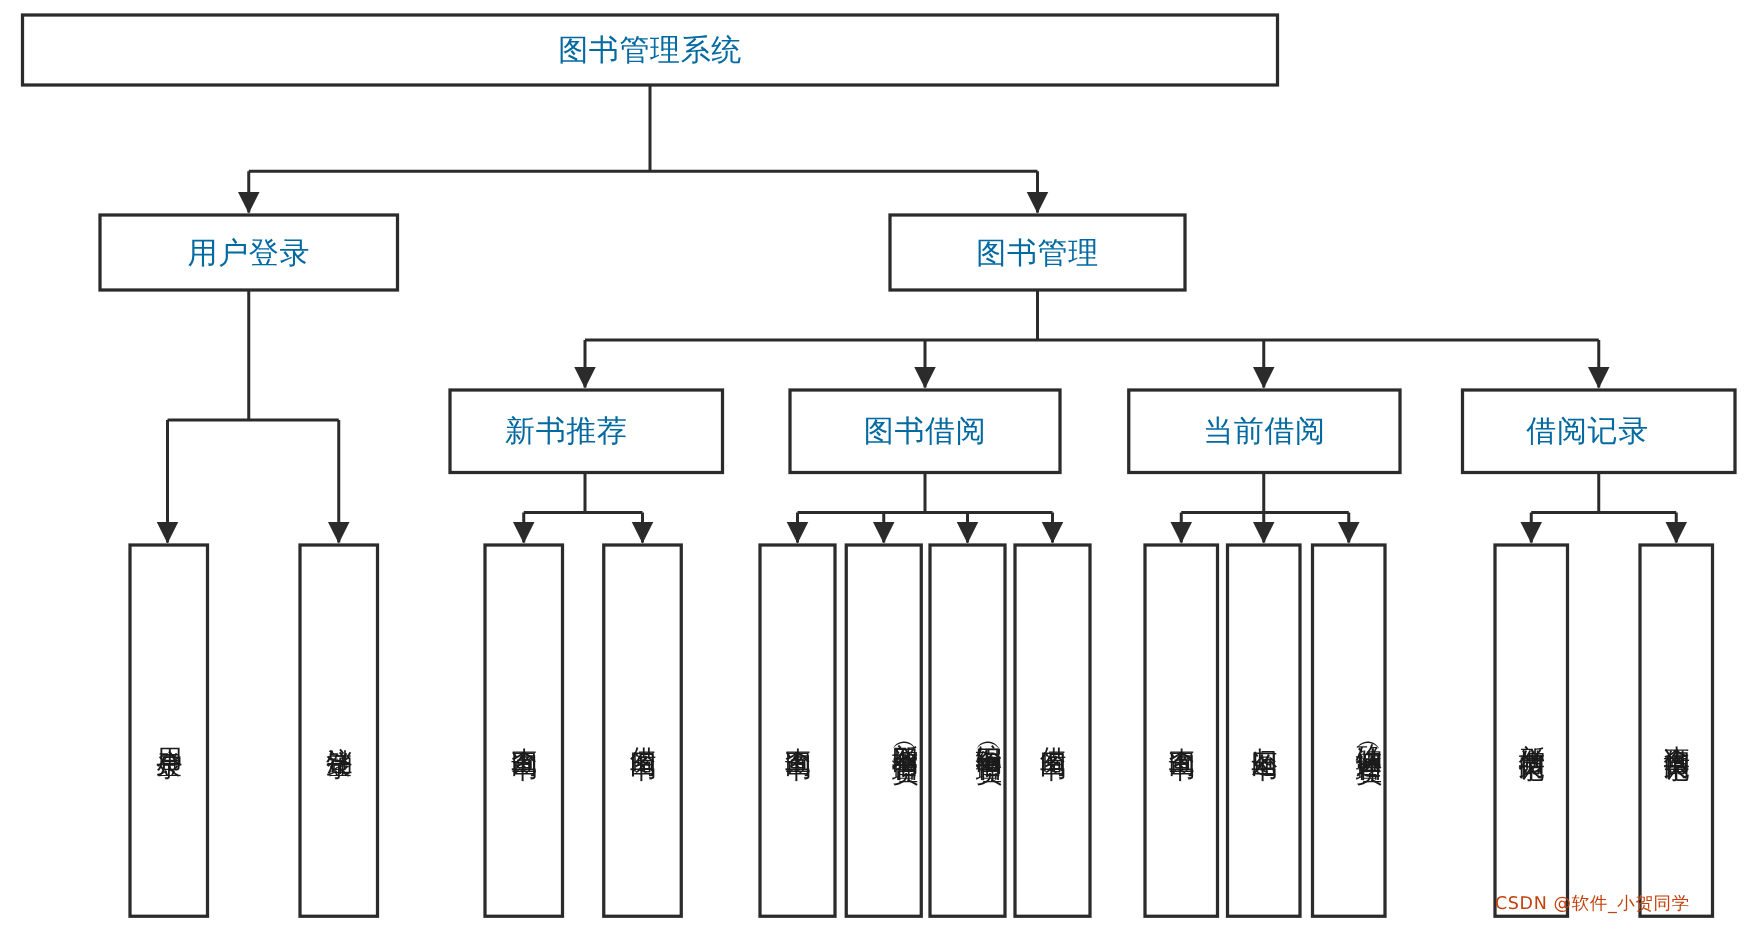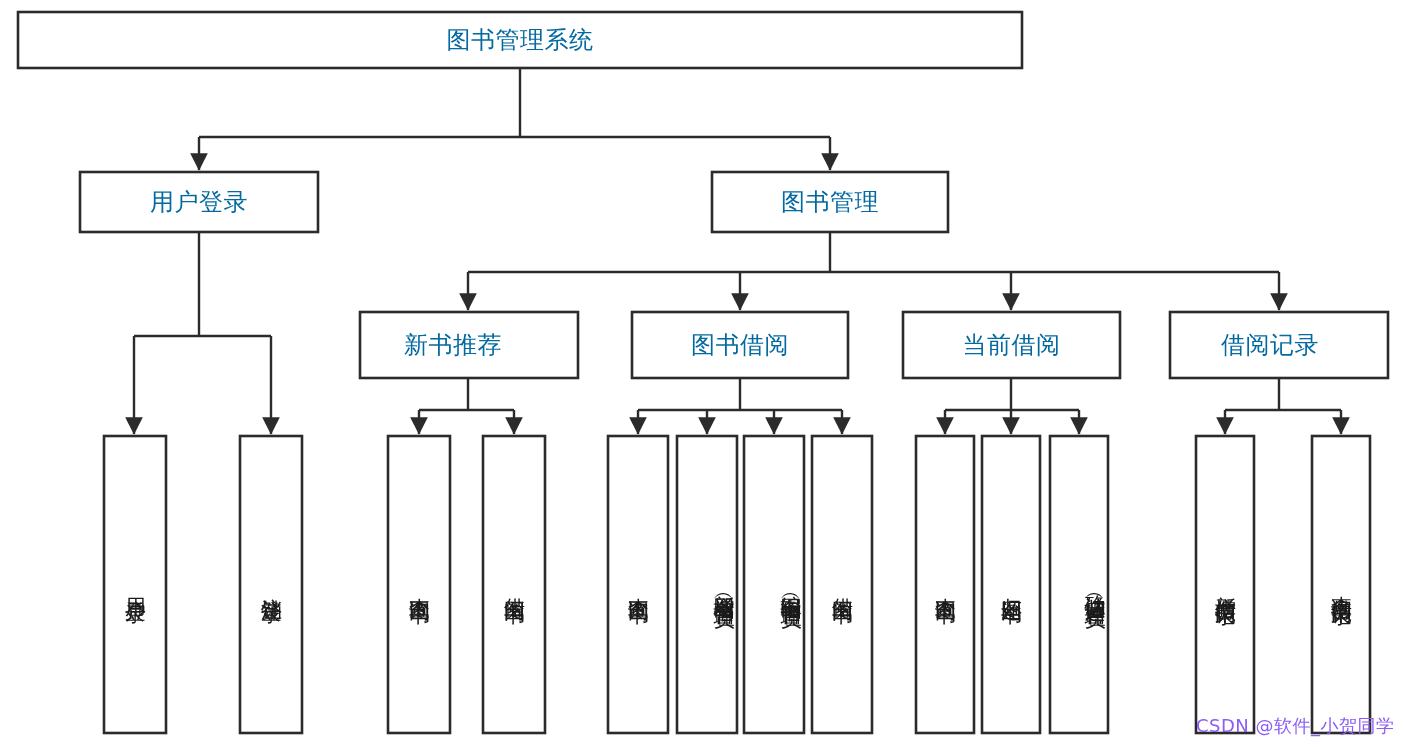--- a/index.html
+++ b/index.html
@@ -65,22 +65,22 @@
     line-height: 1.28;
     letter-spacing: 2px;
     white-space: nowrap;
     pointer-events: none;
   }
   .node-label-v.centered {
     align-items: center;
   }
   .watermark {
     position: absolute;
-    color: #8b5cf6;
-    font-size: 18px;
+    color: #c2410c;
+    font-size: 14px;
     letter-spacing: 0.5px;
     white-space: nowrap;
     pointer-events: none;
   }
 </style>
 </head>
 <body>
 
 <div id="canvas">
 

